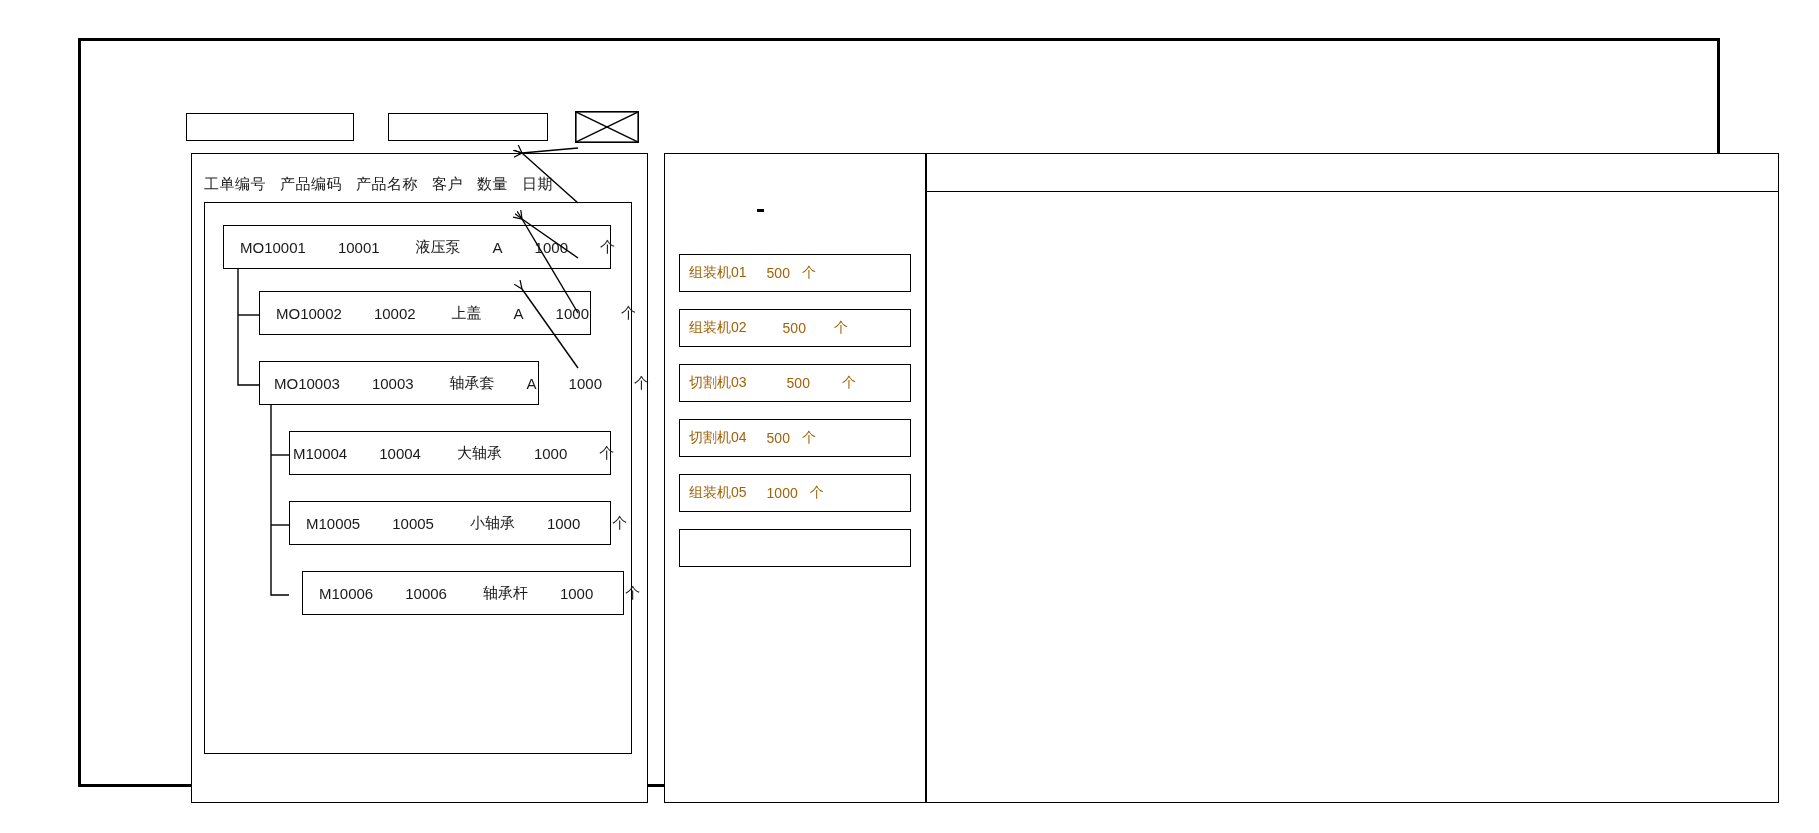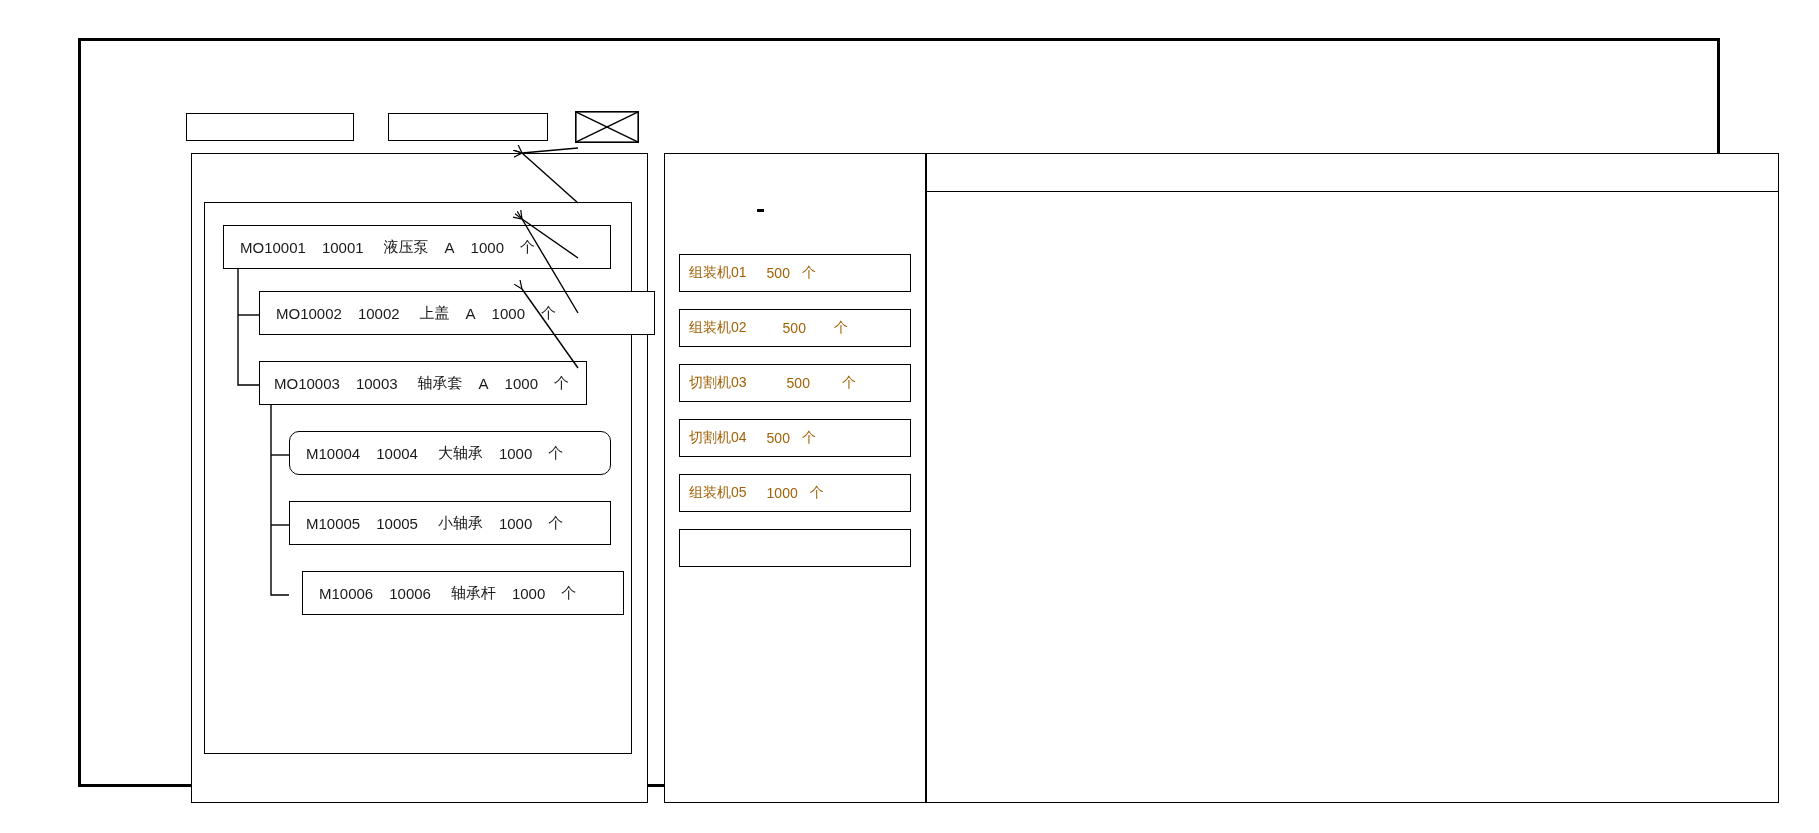--- a/index.html
+++ b/index.html
@@ -95,30 +95,31 @@
     position: absolute;
     border: 1.5px solid #000000;
     box-sizing: border-box;
     background: #ffffff;
     display: flex;
     align-items: center;
     white-space: nowrap;
     height: 44px;
     font-size: 15px;
     color: #1a1a1a;
+    gap: 16px;
   }
   .wo-cell { margin-right: 16px; }
   .wo-cell.code { margin-right: 20px; }
   .wo-cell.unit { margin-right: 0; }
 
   
   #wo-node-0 { left: 18px;  top: 22px;  width: 388px; padding-left: 16px; }
-  #wo-node-1 { left: 54px;  top: 88px;  width: 396px; padding-left: 16px; }
-  #wo-node-2 { left: 54px;  top: 158px; width: 328px; padding-left: 14px; }
-  #wo-node-3 { left: 84px;  top: 228px; width: 322px; padding-left: 16px; border-radius: 10px; }
+  #wo-node-1 { left: 54px;  top: 88px;  width: 332px; padding-left: 16px; }
+  #wo-node-2 { left: 54px;  top: 158px; width: 280px; padding-left: 14px; }
+  #wo-node-3 { left: 84px;  top: 228px; width: 322px; padding-left: 3px; }
   #wo-node-4 { left: 84px;  top: 298px; width: 322px; padding-left: 16px; }
   #wo-node-5 { left: 84px;  top: 368px; width: 322px; padding-left: 16px; margin-left: 13px; }
 
   
   .mc-node {
     position: absolute;
     left: 14px;
     width: 232px;
     height: 38px;
     border: 1.5px solid #000000;
@@ -206,20 +207,28 @@
     <div id="toolbar-xbox">
       <svg width="64" height="32" viewBox="0 0 64 32">
         <rect x="0.8" y="0.8" width="62.4" height="30.4" fill="#ffffff" stroke="#000000" stroke-width="1.6"></rect>
         <line x1="0.8" y1="0.8" x2="63.2" y2="31.2" stroke="#000000" stroke-width="1.4"></line>
         <line x1="63.2" y1="0.8" x2="0.8" y2="31.2" stroke="#000000" stroke-width="1.4"></line>
       </svg>
     </div>
 
     <div class="panel" id="left-panel">
 
+      <div id="wo-columns">
+        <span class="wo-col">工单编号</span>
+        <span class="wo-col">产品编码</span>
+        <span class="wo-col">产品名称</span>
+        <span class="wo-col">客户</span>
+        <span class="wo-col">数量</span>
+        <span class="wo-col">日期</span>
+      </div>
 
       <div id="wo-tree-frame">
 
         <svg class="overlay" width="428" height="552">
 
           <path class="tree-line" d="M 33 66 L 33 182 L 54 182"></path>
           <path class="tree-line" d="M 33 112 L 54 112"></path>
 
           <path class="tree-line" d="M 66 202 L 66 392 L 84 392"></path>
           <path class="tree-line" d="M 66 252 L 84 252"></path>

